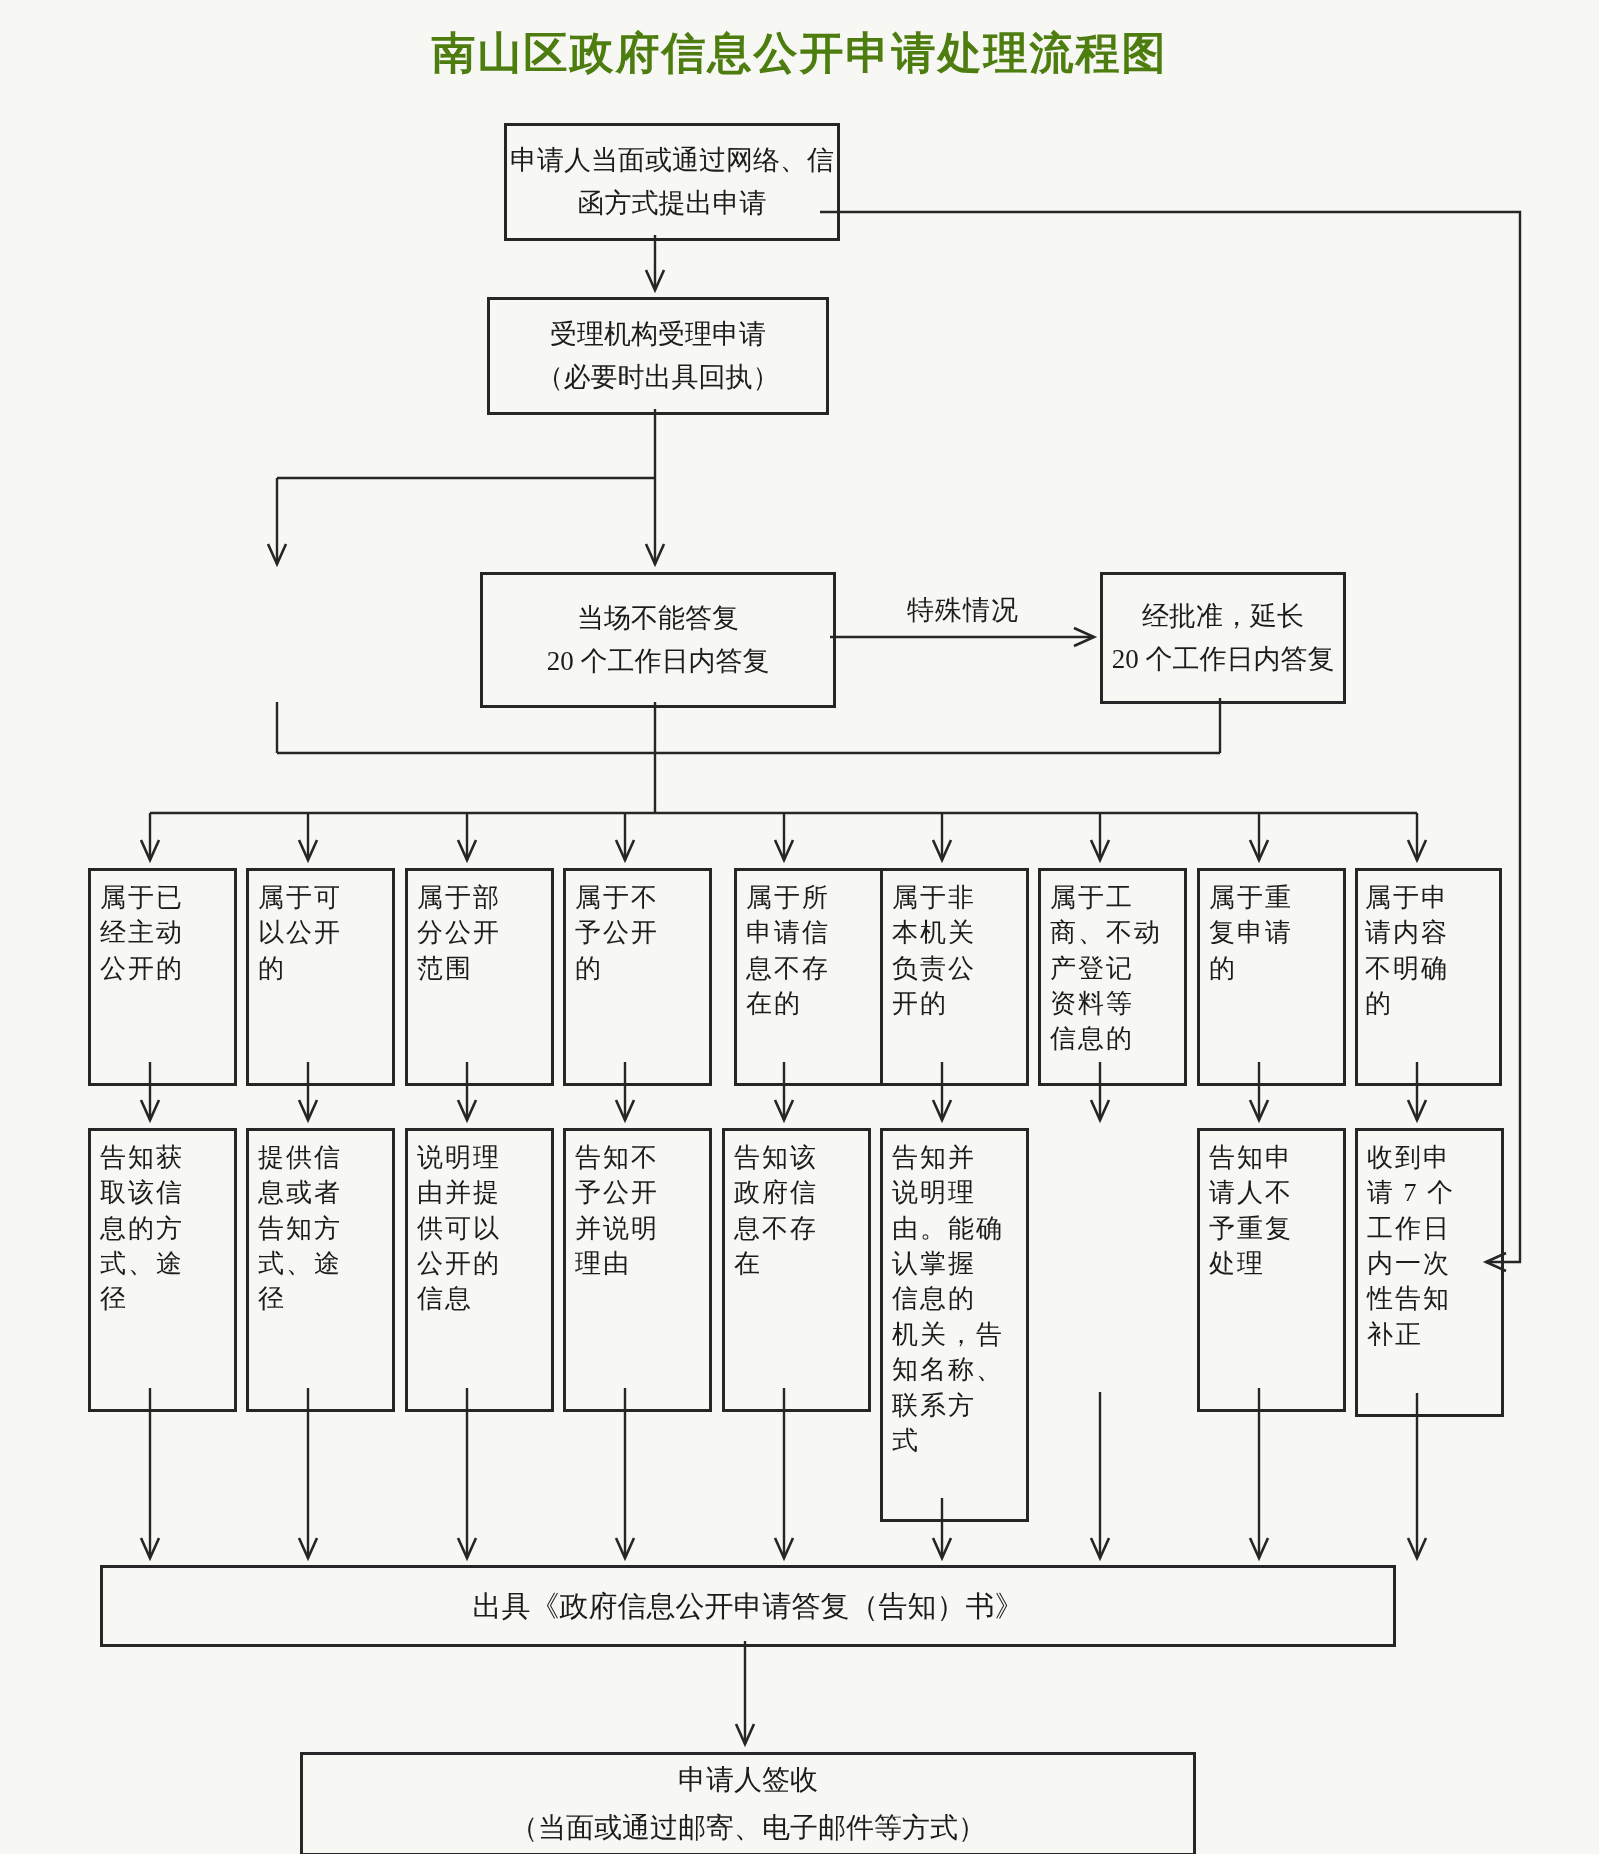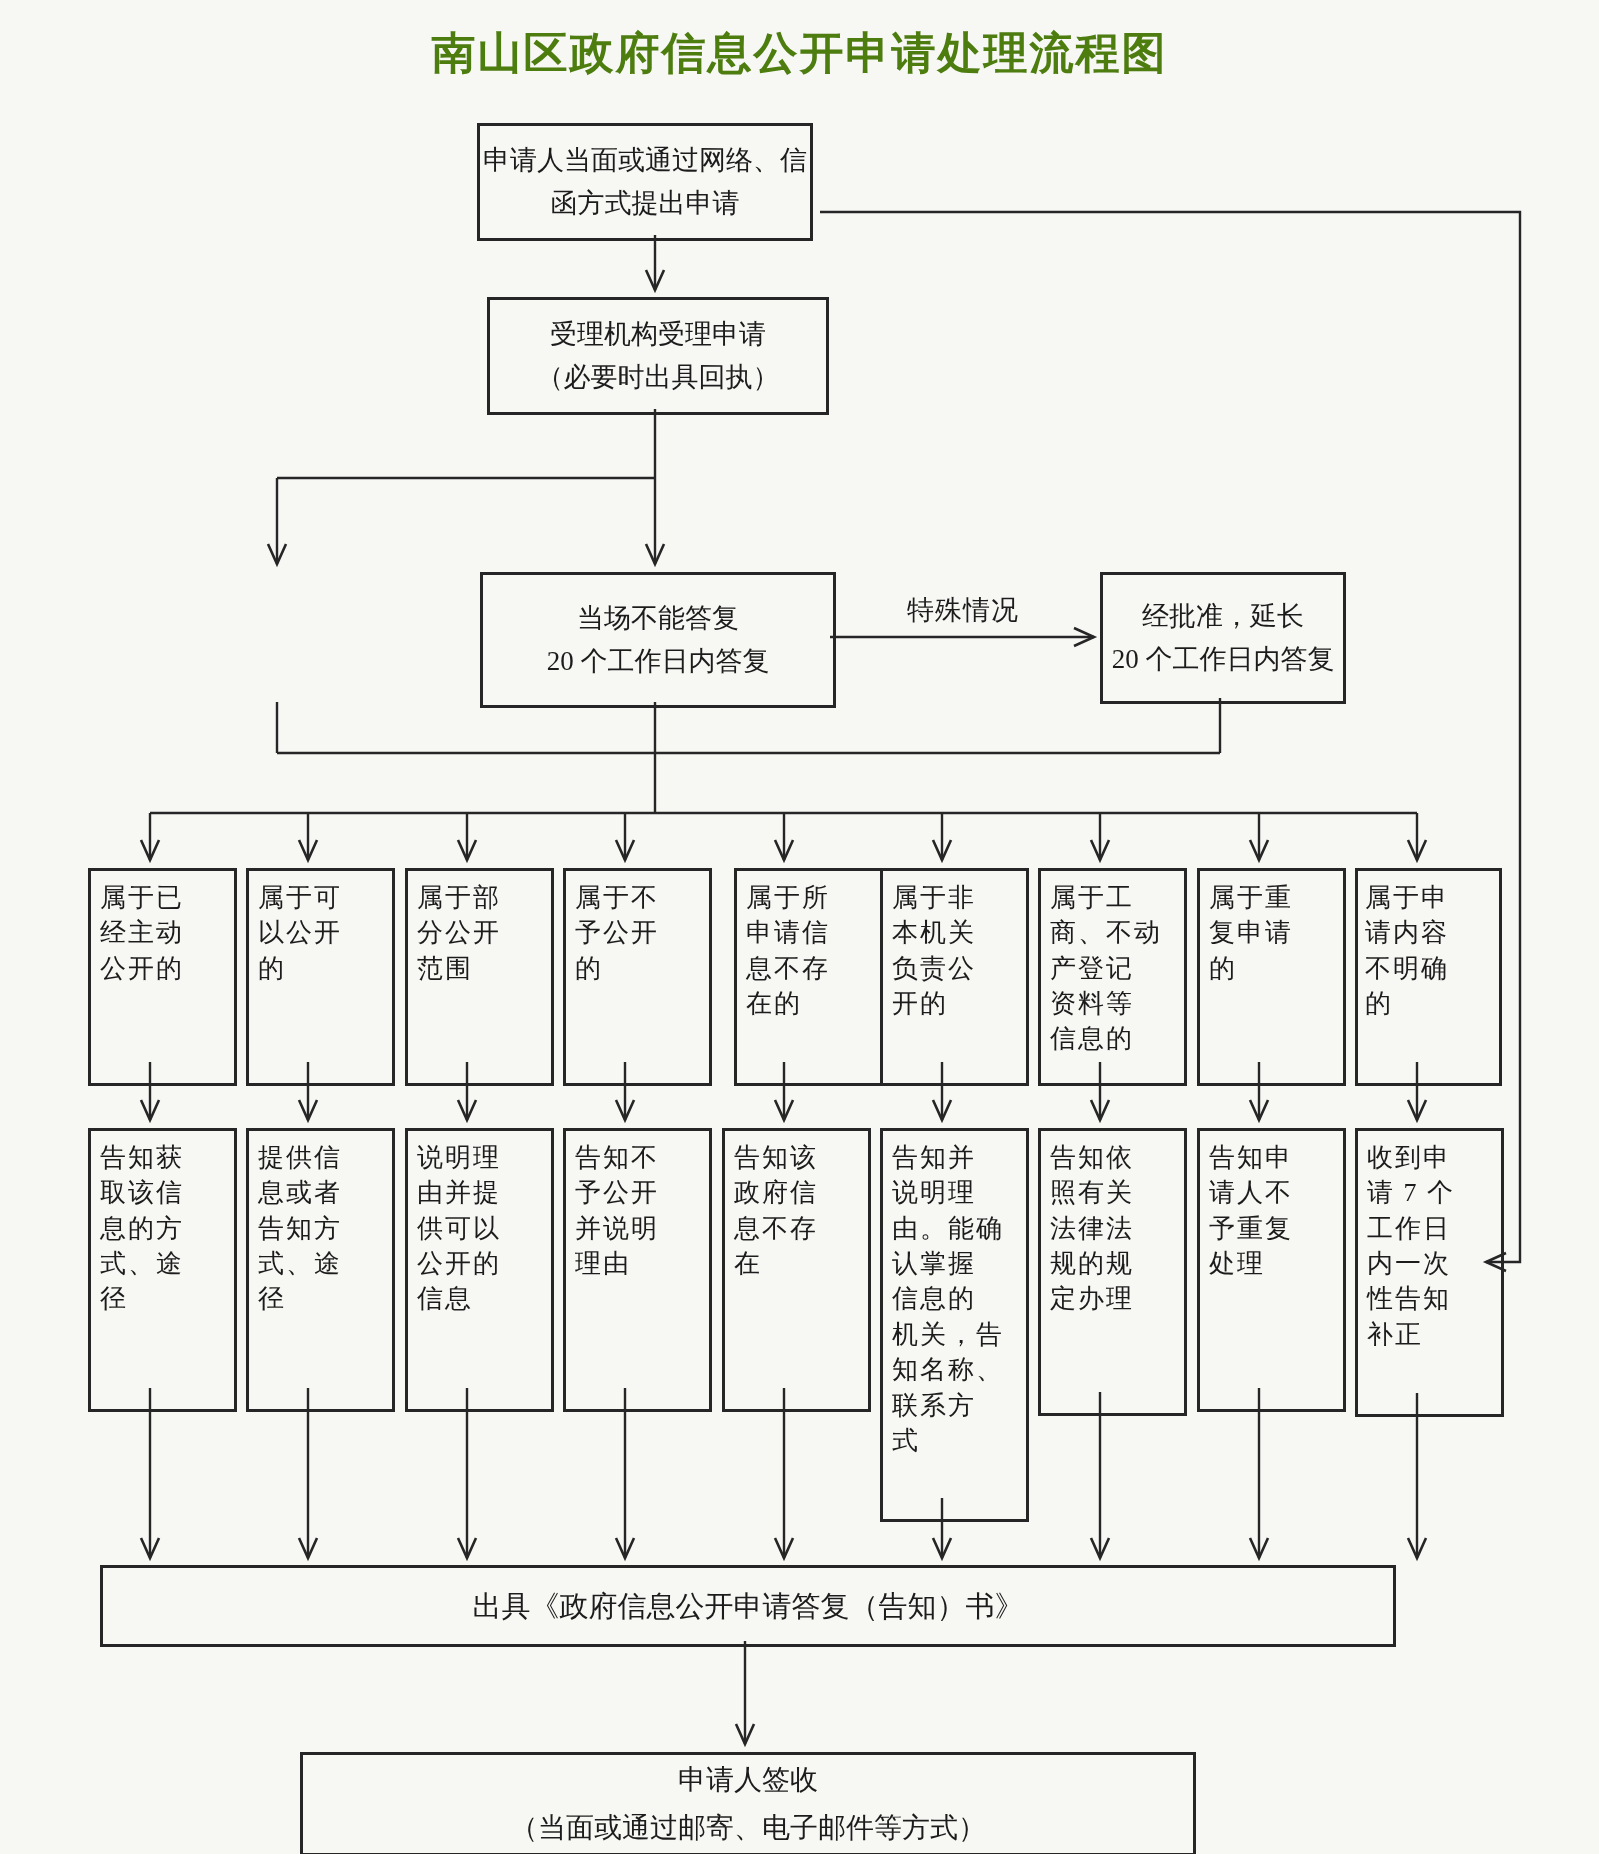--- a/index.html
+++ b/index.html
@@ -89,21 +89,21 @@
       <path d="M1100,1392 V1558" marker-end="url(#arw)"></path>
       <path d="M1259,1388 V1558" marker-end="url(#arw)"></path>
       <path d="M1417,1393 V1558" marker-end="url(#arw)"></path>
 
       <path d="M745,1641 V1744" marker-end="url(#arw)"></path>
     </g>
   </svg>
 
   <div class="title">南山区政府信息公开申请处理流程图</div>
 
-  <div class="box" style="left:477px;top:123px;width:330px;height:112px;">申请人当面或通过网络、信
+  <div class="box" style="left:504px;top:123px;width:330px;height:112px;">申请人当面或通过网络、信
 函方式提出申请</div>
 
   <div class="box" style="left:487px;top:297px;width:336px;height:112px;">受理机构受理申请
 （必要时出具回执）</div>
 
 
   <div class="box" style="left:480px;top:572px;width:350px;height:130px;">当场不能答复
 20 个工作日内答复</div>
 
   <div class="edge-label" style="left:832px;top:592px;width:262px;">特殊情况</div>
@@ -169,25 +169,20 @@
 在</div>
   <div class="cell" style="left:880px;top:1128px;width:125px;height:370px;">告知并
 说明理
 由。能确
 认掌握
 信息的
 机关，告
 知名称、
 联系方
 式</div>
-  <div class="cell" style="left:1038px;top:1128px;width:125px;height:264px;">告知依
-照有关
-法律法
-规的规
-定办理</div>
   <div class="cell" style="left:1197px;top:1128px;width:125px;height:260px;">告知申
 请人不
 予重复
 处理</div>
   <div class="cell" style="left:1355px;top:1128px;width:125px;height:265px;">收到申
 请 7 个
 工作日
 内一次
 性告知
 补正</div>

